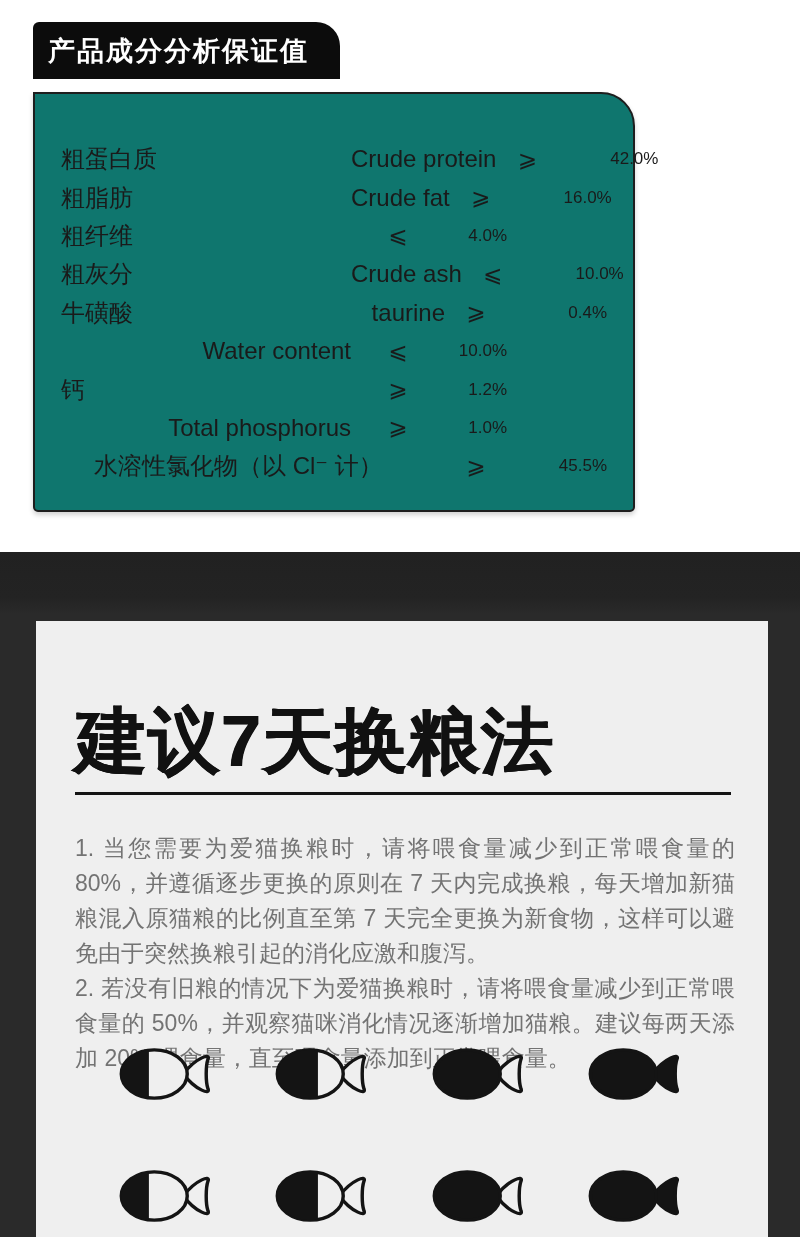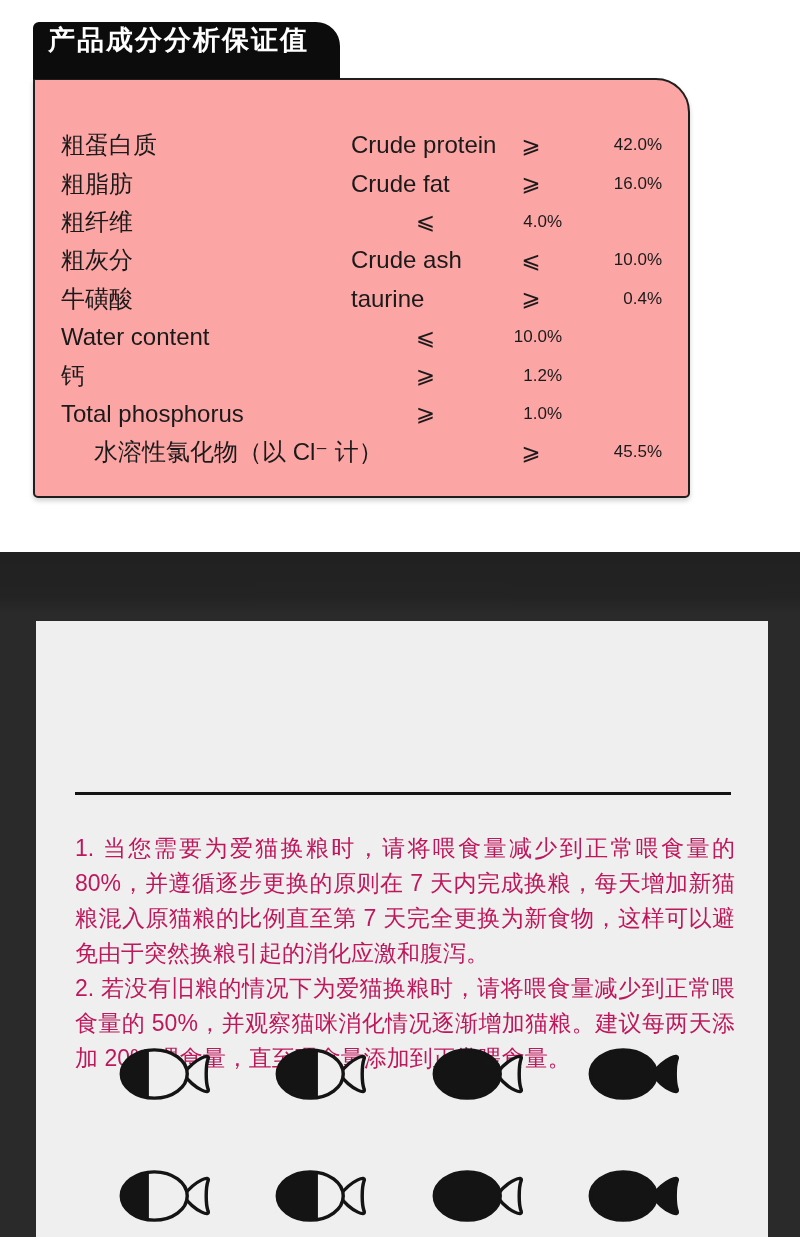--- a/index.html
+++ b/index.html
@@ -6,38 +6,38 @@
   .page{
     position:relative;width:800px;height:1254px;margin:0 auto;overflow:hidden;
     background:#ffffff;
     font-family:"Liberation Sans","DejaVu Sans",sans-serif;
     color:#1a1a1a;
   }
   
   .badge{
     position:absolute;left:33px;top:22px;width:307px;height:57px;
     background:#0c0c0c;border-radius:6px 24px 0 0;
-    display:flex;box-sizing:border-box;padding-left:15px;
+    display:flex;align-items:center;box-sizing:border-box;padding-left:15px;
     z-index:2;
   }
   .badge span{color:#ffffff;font-size:27px;font-weight:700;letter-spacing:2px;}
   .a-table{
-    position:absolute;left:33px;top:78px;width:657px;height:420px;
-    background:#fca5a5;border:2.5px solid #1e1e1e;border-radius:0 34px 5px 5px;
+    position:absolute;left:33px;top:92px;width:602px;height:420px;
+    background:#0f766e;border:2.5px solid #1e1e1e;border-radius:0 34px 5px 5px;
     box-sizing:border-box;box-shadow:0 3px 5px rgba(0,0,0,0.18);
     z-index:1;
   }
   .a-rows{padding:46px 26px 0 26px;}
   .t-row{
     display:grid;grid-template-columns:290px 1fr 62px 100px;
     height:38.4px;align-items:center;font-size:24px;color:#1a1a1a;
   }
   .t-row .cn{white-space:nowrap;}
   .t-row .cn.wide{grid-column:1 / 3;margin-left:33px;}
-  .t-row .en{white-space:nowrap;}
+  .t-row .en{white-space:nowrap;text-align:right;}
   .t-row .op{text-align:center;font-size:23px;}
   .t-row .val{text-align:right;font-size:17px;}
   
   .dark{
     position:absolute;left:0;top:552px;width:800px;height:685px;
     background:linear-gradient(180deg,#212121 0px,#232323 45px,#2a2a2a 62px,#2a2a2a 100%);
   }
   .card{
     position:absolute;left:36px;top:69px;width:732px;height:616px;
     background:#efefef;
@@ -46,21 +46,21 @@
     position:absolute;left:39px;top:83px;margin:0;
     font-size:72px;line-height:74px;font-weight:900;color:#111111;
     letter-spacing:1px;white-space:nowrap;
     text-shadow:0.6px 0 0 #111111,-0.6px 0 0 #111111;
   }
   .t-divider{
     position:absolute;left:39px;top:171px;width:656px;height:3px;background:#141414;
   }
   .t-paras{
     position:absolute;left:39px;top:210px;width:660px;
-    font-size:23px;line-height:35px;color:#be185d;text-align:justify;
+    font-size:23px;line-height:35px;color:#737373;text-align:justify;
   }
   .t-paras p{margin:0;}
   .fish-row{
     position:absolute;left:83px;width:561px;height:66px;
     display:flex;justify-content:space-between;align-items:center;
   }
   .fish-row.row-0{top:420px;}
   .fish-row.row-1{top:542px;}
   .fish{display:block;}
 </style>
@@ -123,20 +123,21 @@
             <span class="cn wide">水溶性氯化物（以 Cl⁻ 计）</span>
             <span class="op">⩾</span>
             <span class="val">45.5%</span>
           </div>
         </div>
     </div>
   </section>
 
   <section class="dark">
     <div class="card">
+      <h1 class="t-title">建议7天换粮法</h1>
       <div class="t-divider"></div>
       <div class="t-paras" id="transition-paras">
           <p>1. 当您需要为爱猫换粮时，请将喂食量减少到正常喂食量的 80%，并遵循逐步更换的原则在 7 天内完成换粮，每天增加新猫粮混入原猫粮的比例直至第 7 天完全更换为新食物，这样可以避免由于突然换粮引起的消化应激和腹泻。</p>
           <p>2. 若没有旧粮的情况下为爱猫换粮时，请将喂食量减少到正常喂食量的 50%，并观察猫咪消化情况逐渐增加猫粮。建议每两天添加 20% 喂食量，直至喂食量添加到正常喂食量。</p>
         </div>
       <div class="fish-row row-0" id="fish-row-0">
           <svg class="fish" viewBox="0 0 120 90" width="92" height="66" preserveAspectRatio="none" aria-hidden="true">
             <defs>
               <clipPath id="fclip0">
                 <rect x="3" y="8" width="36" height="74"></rect>

